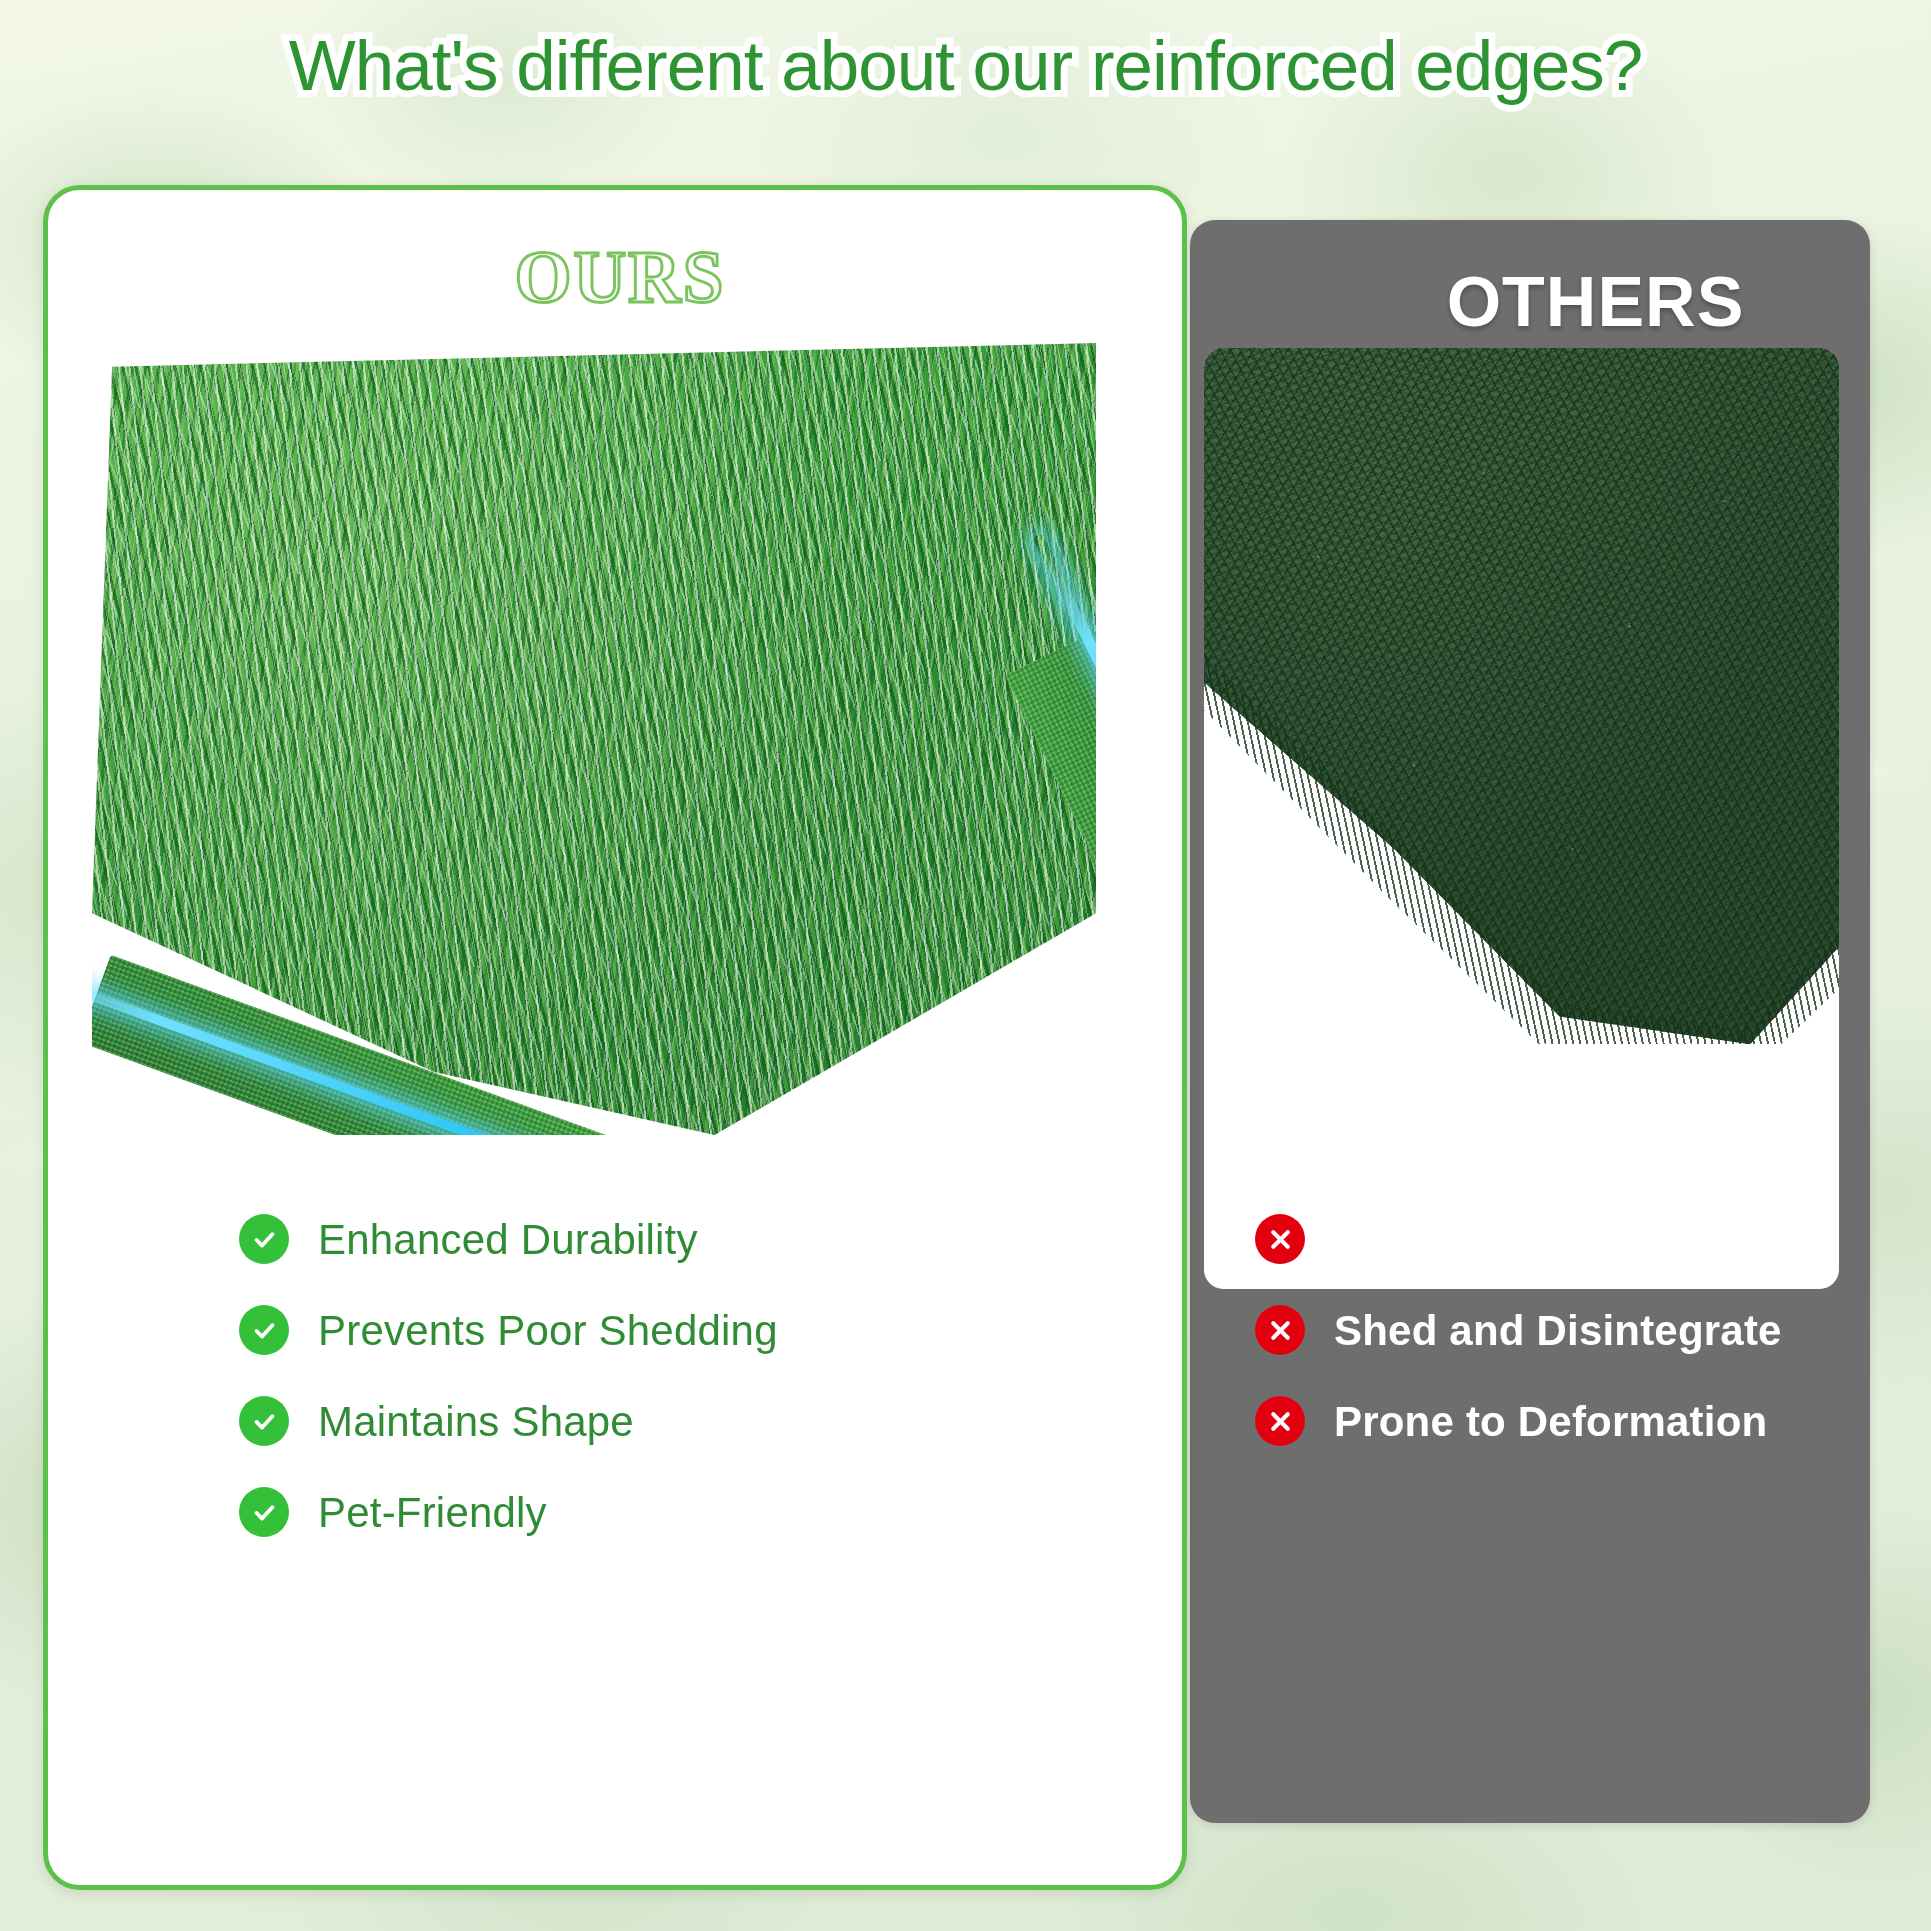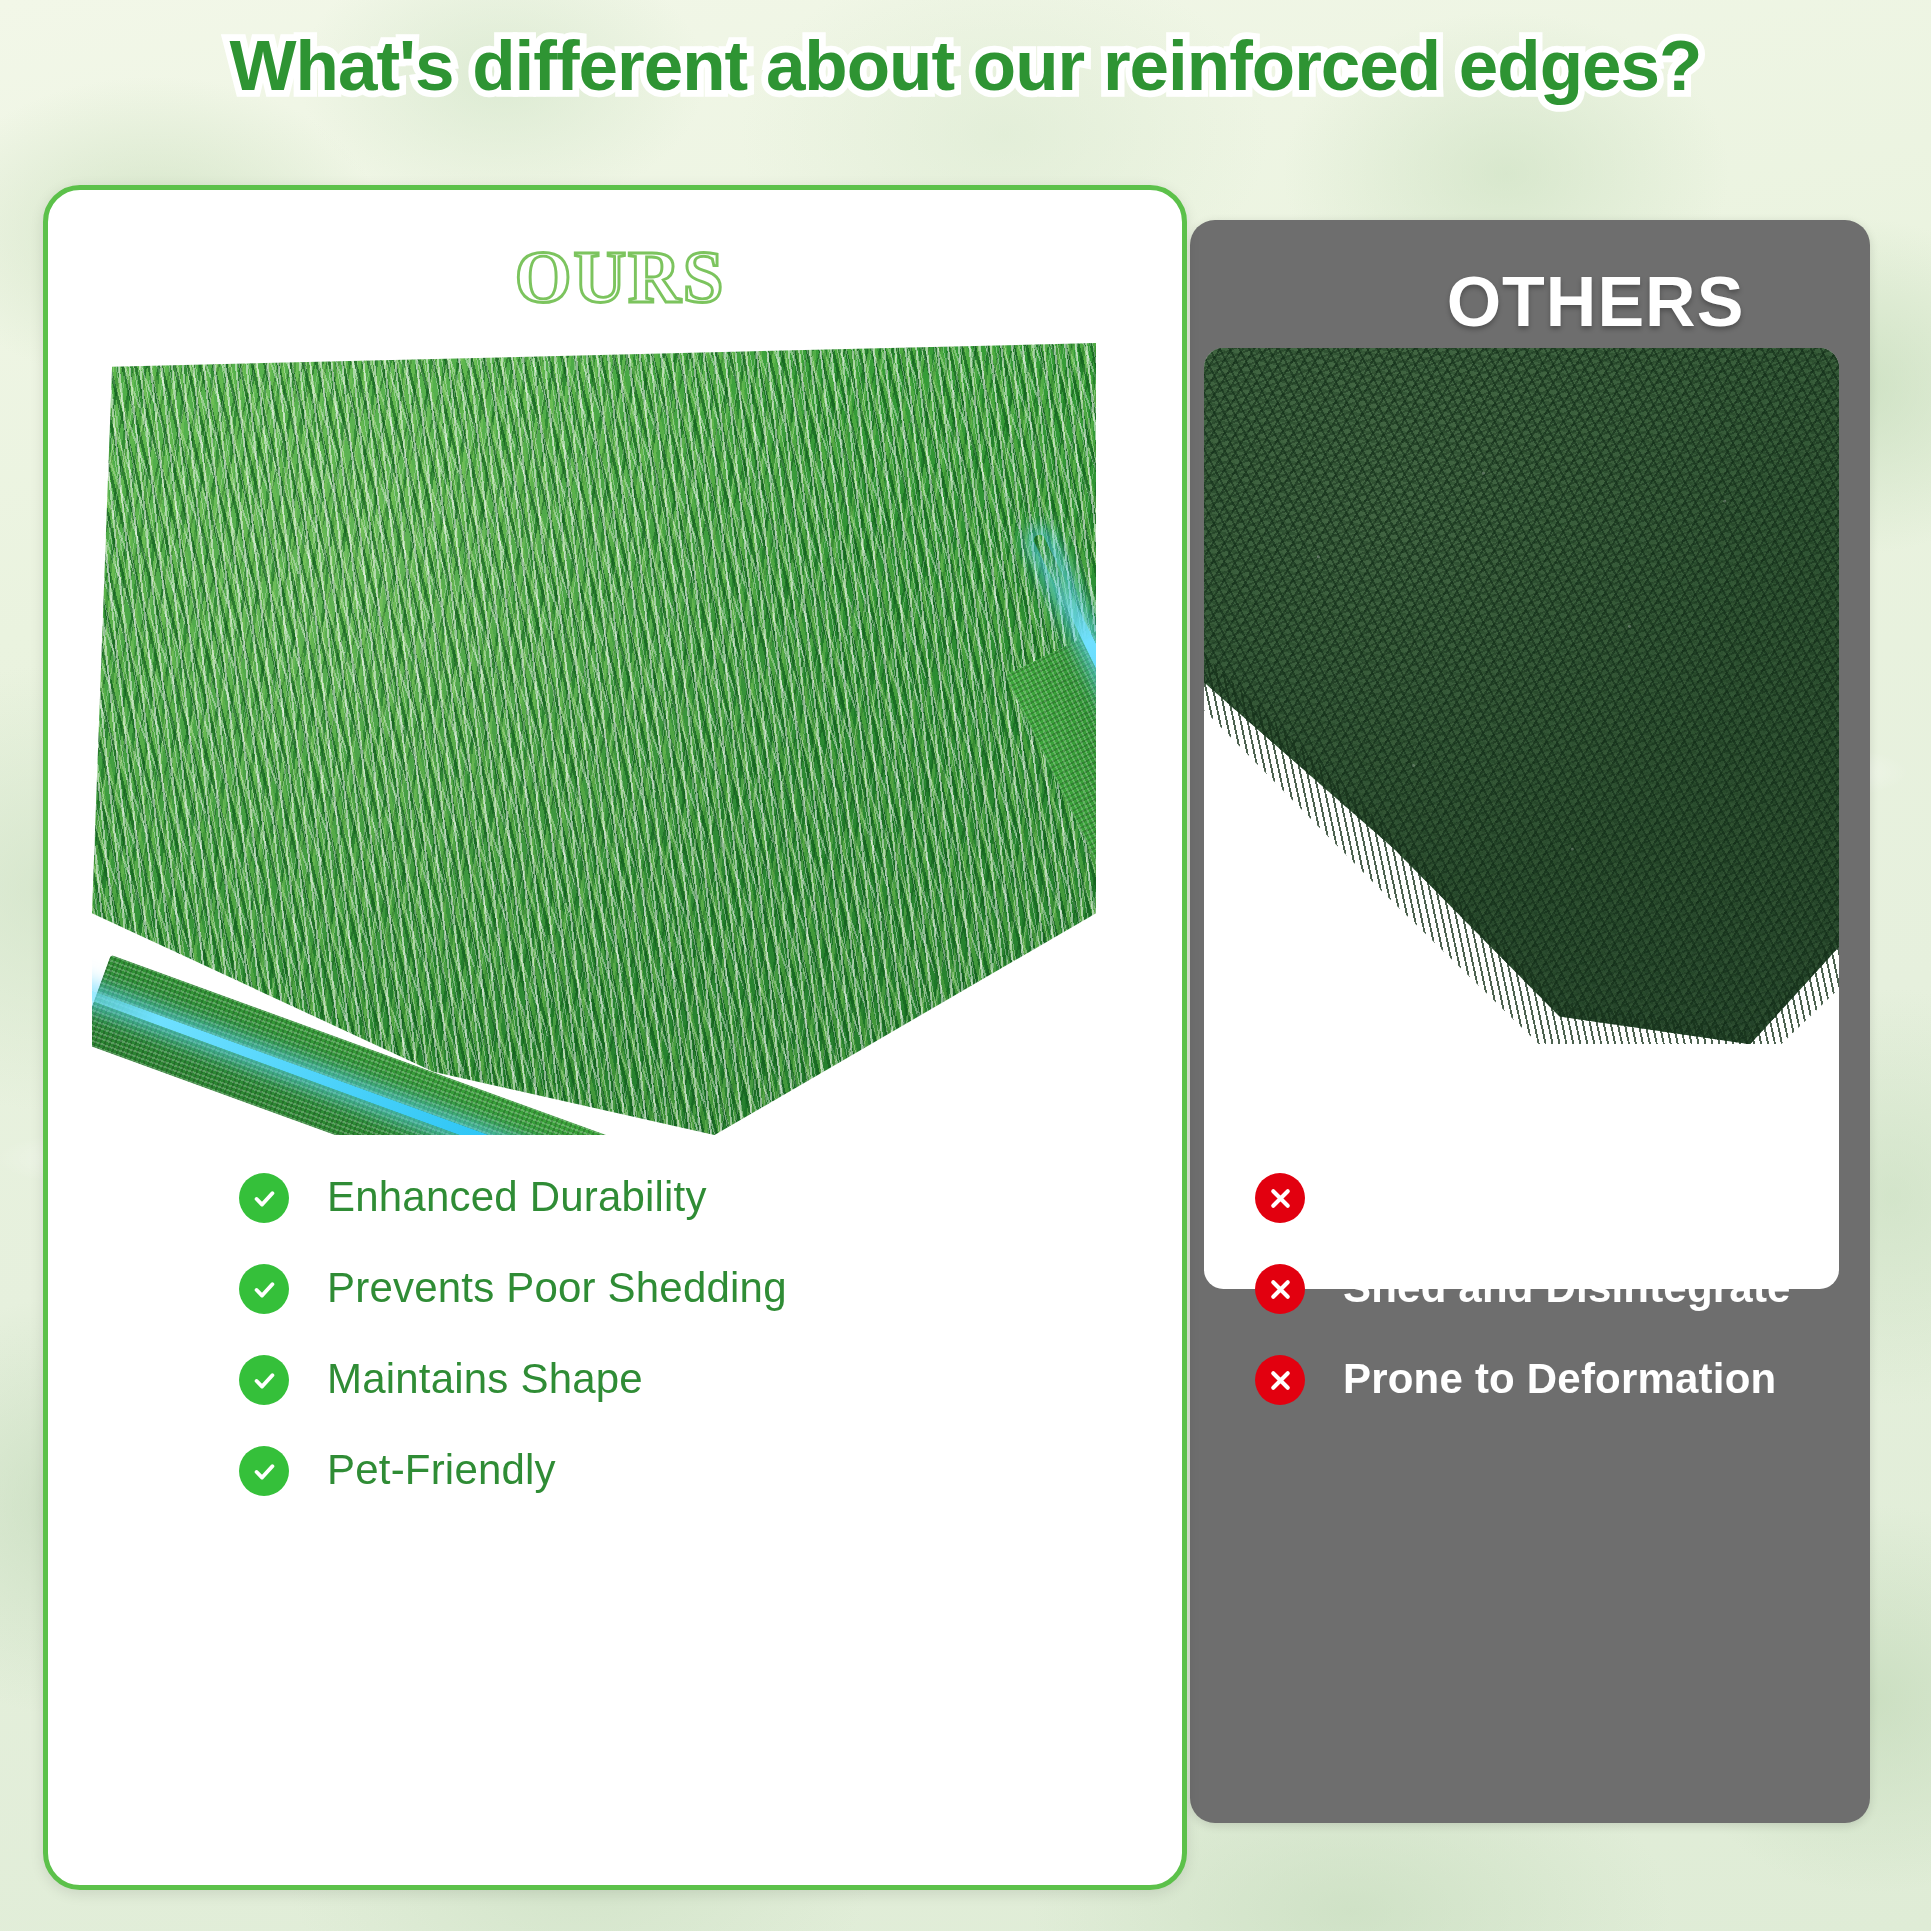--- a/index.html
+++ b/index.html
@@ -37,21 +37,21 @@
       radial-gradient(ellipse 145px 39px at 5%  60%, rgba(255,255,255,.45), transparent 70%),
       radial-gradient(ellipse 106px 35px at 95% 40%, rgba(255,255,255,.45), transparent 70%),
       radial-gradient(ellipse 154px 42px at 88% 75%, rgba(255,255,255,.40), transparent 70%),
       radial-gradient(ellipse 126px 39px at 18% 90%, rgba(255,255,255,.40), transparent 70%);
   }
 
   
   #title {
     position:absolute; top:25px; left:0; width:1931px;
     text-align:center;
-    font-size:71px; font-weight:bold;
+    font-size:71px; font-weight:normal;
     letter-spacing:-1px;
     color:#2e9433;
     -webkit-text-stroke:13.5px #ffffff;
     paint-order:stroke fill;
     z-index:4;
     white-space:nowrap;
   }
 
   
   #others-panel {
@@ -217,23 +217,23 @@
   #ours-list {
     position:absolute; left:239px; top:1173px;
     z-index:6;
   }
   #others-list {
     position:absolute; left:1255px; top:1173px;
     z-index:4;
     font-weight:bold;
   }
   .row {
-    display:flex; align-items:flex-start;
+    display:flex; align-items:flex-end;
     height:91px;
-    gap:38px;
+    gap:29px;
   }
   .badge {
     flex:0 0 auto;
     width:50px; height:50px; border-radius:50%;
     display:flex; align-items:center; justify-content:center;
     position:relative;
   }
   .badge.ok  { background:#35c03a; }
   .badge.bad { background:#e2000f; }
   .badge svg { display:block; }

